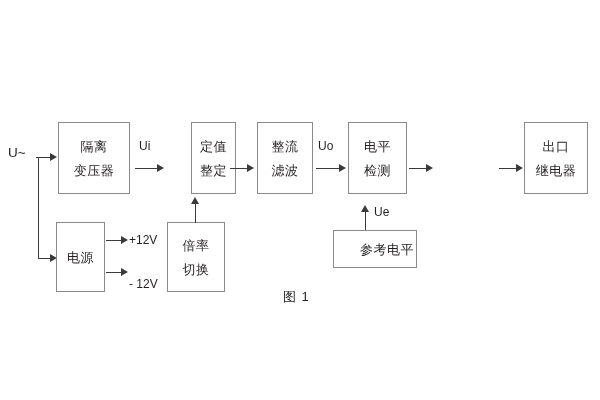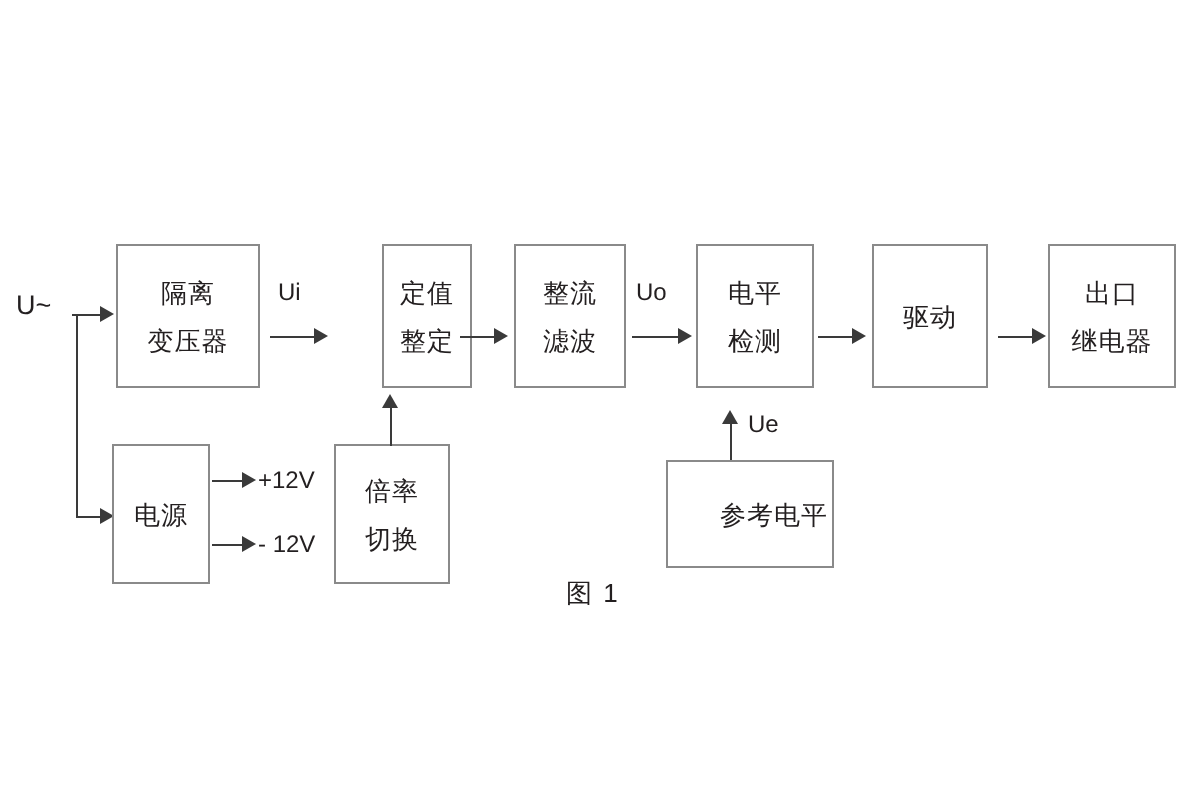--- a/index.html
+++ b/index.html
@@ -119,53 +119,50 @@
   <div class="ah-right" style="left:339px; top:164px;"></div>
 
   <div class="block" style="left:348px; top:122px; width:59px; height:72px;">
     <span class="ln">电平</span>
     <span class="ln">检测</span>
   </div>
 
   <div class="hline" style="left:409px; top:168px; width:18px;"></div>
   <div class="ah-right" style="left:426px; top:164px;"></div>
 
-  <div class="block" style="left:436px; top:122px; width:58px; height:72px;">
-    <span class="ln">驱动</span>
-  </div>
 
   <div class="hline" style="left:499px; top:168px; width:18px;"></div>
   <div class="ah-right" style="left:516px; top:164px;"></div>
 
   <div class="block" style="left:524px; top:122px; width:64px; height:72px;">
     <span class="ln">出口</span>
     <span class="ln">继电器</span>
   </div>
 
   <div class="block" style="left:56px; top:222px; width:49px; height:70px;">
     <span class="ln">电源</span>
   </div>
 
   <div class="hline" style="left:106px; top:240px; width:16px;"></div>
   <div class="ah-right" style="left:121px; top:236px;"></div>
   <div class="lbl" style="left:129px; top:234px;">+12V</div>
 
   <div class="hline" style="left:106px; top:272px; width:16px;"></div>
   <div class="ah-right" style="left:121px; top:268px;"></div>
-  <div class="lbl" style="left:129px; top:266px;">- 12V</div>
+  <div class="lbl" style="left:129px; top:278px;">- 12V</div>
 
   <div class="block" style="left:167px; top:222px; width:58px; height:70px;">
     <span class="ln">倍率</span>
     <span class="ln">切换</span>
   </div>
 
   <div class="vline" style="left:195px; top:203px; height:20px;"></div>
   <div class="ah-up" style="left:191px; top:197px;"></div>
 
-  <div class="block" style="left:333px; top:230px; width:84px; height:54px;padding-left:24px;">
+  <div class="block" style="left:333px; top:230px; width:84px; height:38px;padding-left:24px;">
     <span class="ln">参考电平</span>
   </div>
 
   <div class="vline" style="left:365px; top:211px; height:19px;"></div>
   <div class="ah-up" style="left:361px; top:205px;"></div>
   <div class="lbl" style="left:374px; top:206px;">Ue</div>
 
   <div class="lbl lbl-cap" style="left:283px; top:290px;">图 1</div>
 
 </div>

